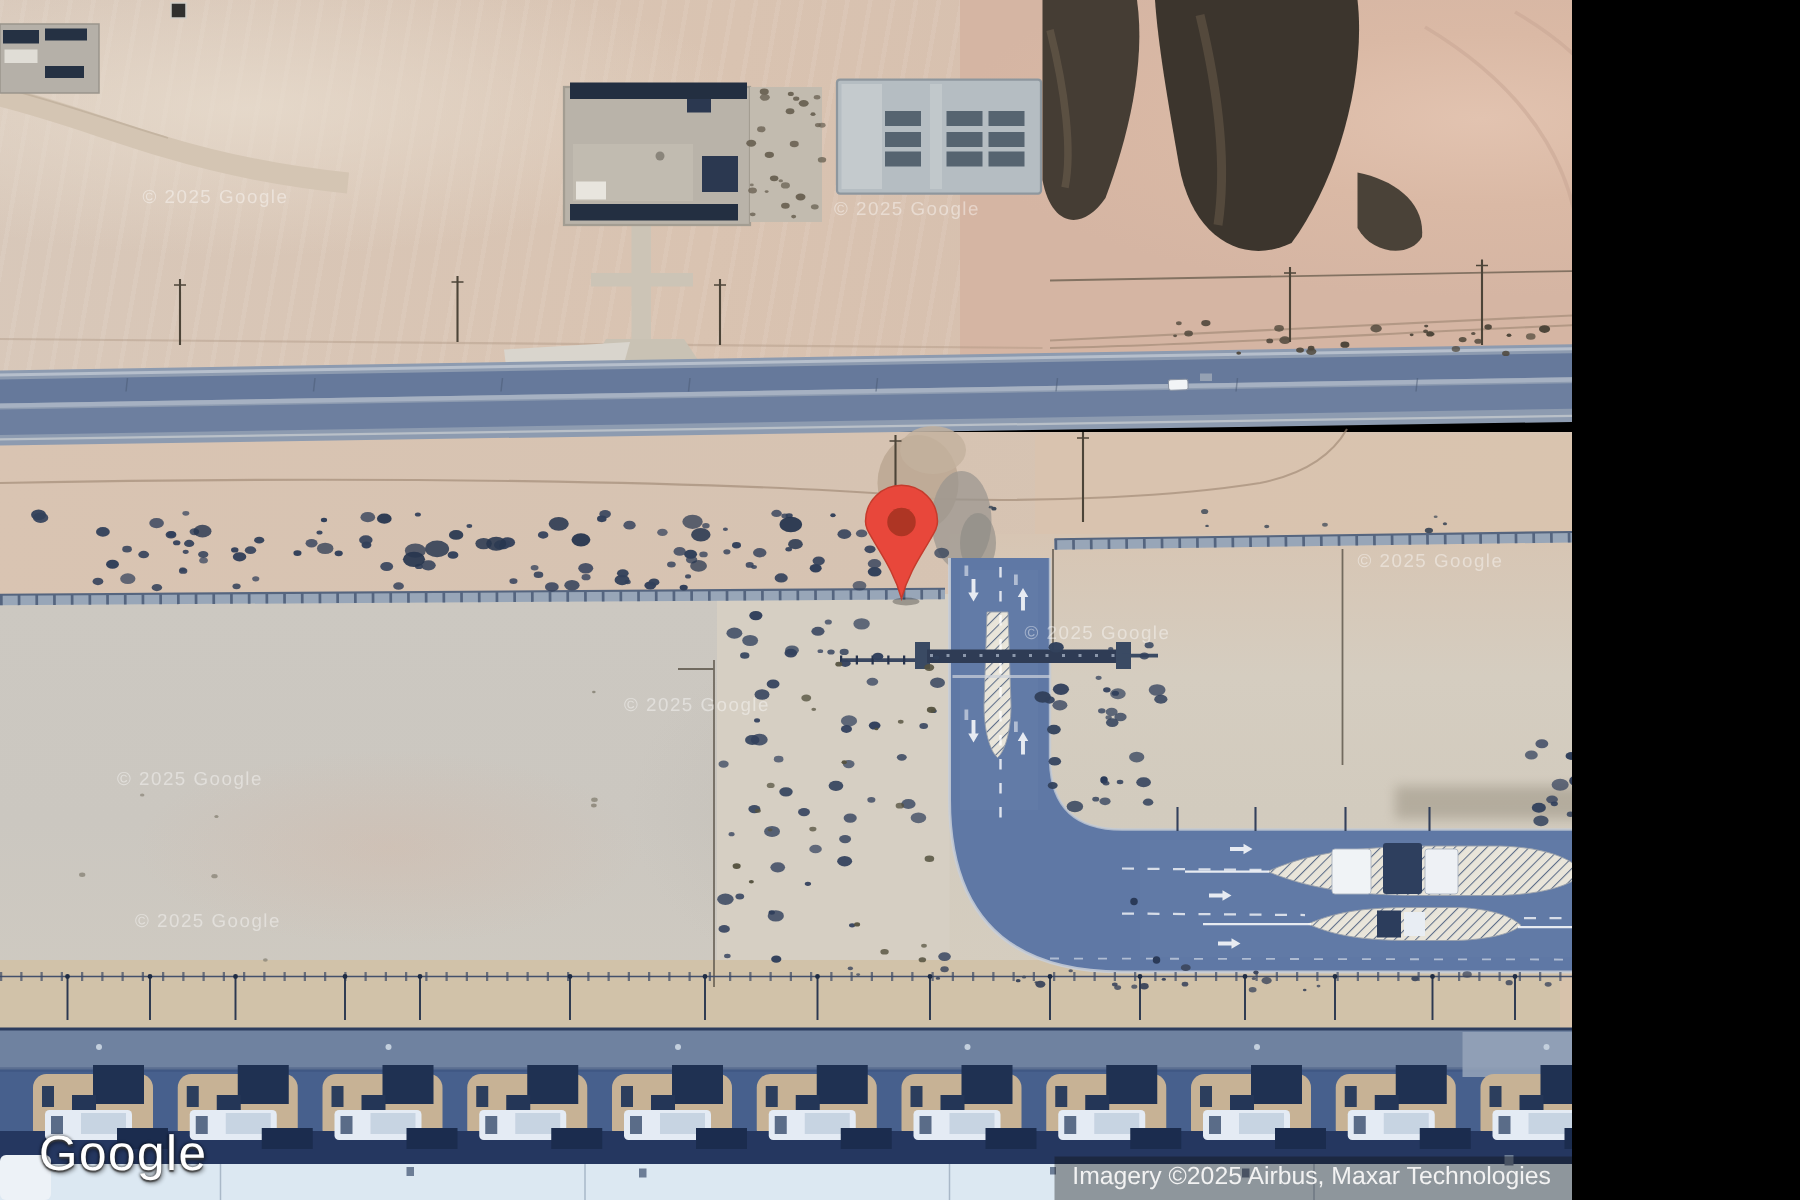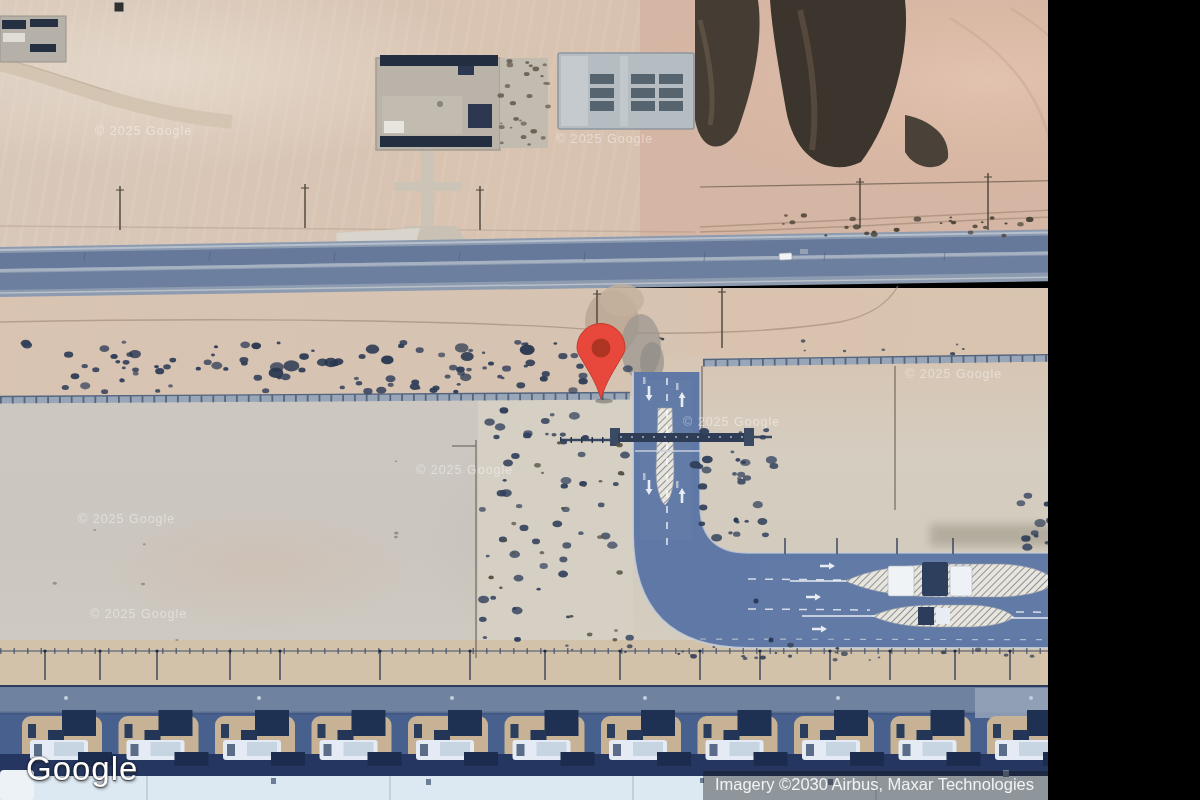--- a/index.html
+++ b/index.html
@@ -854,14 +854,14 @@
     <span class="wm" style="left: 416px; top: 463px;">© 2025 Google</span>
     <span class="wm" style="left: 78px; top: 512px;">© 2025 Google</span>
     <span class="wm" style="left: 90px; top: 607px;">© 2025 Google</span>
     <svg id="pin" width="56" height="84" viewBox="0 0 56 84" style="left: 573px; top: 321px;">
     <ellipse cx="31" cy="80" rx="9" ry="2.6" fill="rgba(0,0,0,.28)"></ellipse>
     <path id="pin-body" d="M28,78 C23,60 14,48 8.5,38 C5.5,33 4,30.5 4,26.5 A24,24 0 1 1 52,26.5 C52,30.5 50.5,33 47.5,38 C42,48 33,60 28,78 Z" fill="#E8473B" stroke="#C53B2C" stroke-width="1"></path>
     <circle id="pin-dot" cx="28" cy="27" r="9.5" fill="#AE3524"></circle>
   </svg>
 
   <div id="logo">Google</div>
-  <div id="attribution">Imagery ©2030 Airbus, Maxar Technologies</div>
+  <div id="attribution">Imagery ©2025 Airbus, Maxar Technologies</div>
 </div>
 
 </body></html>

